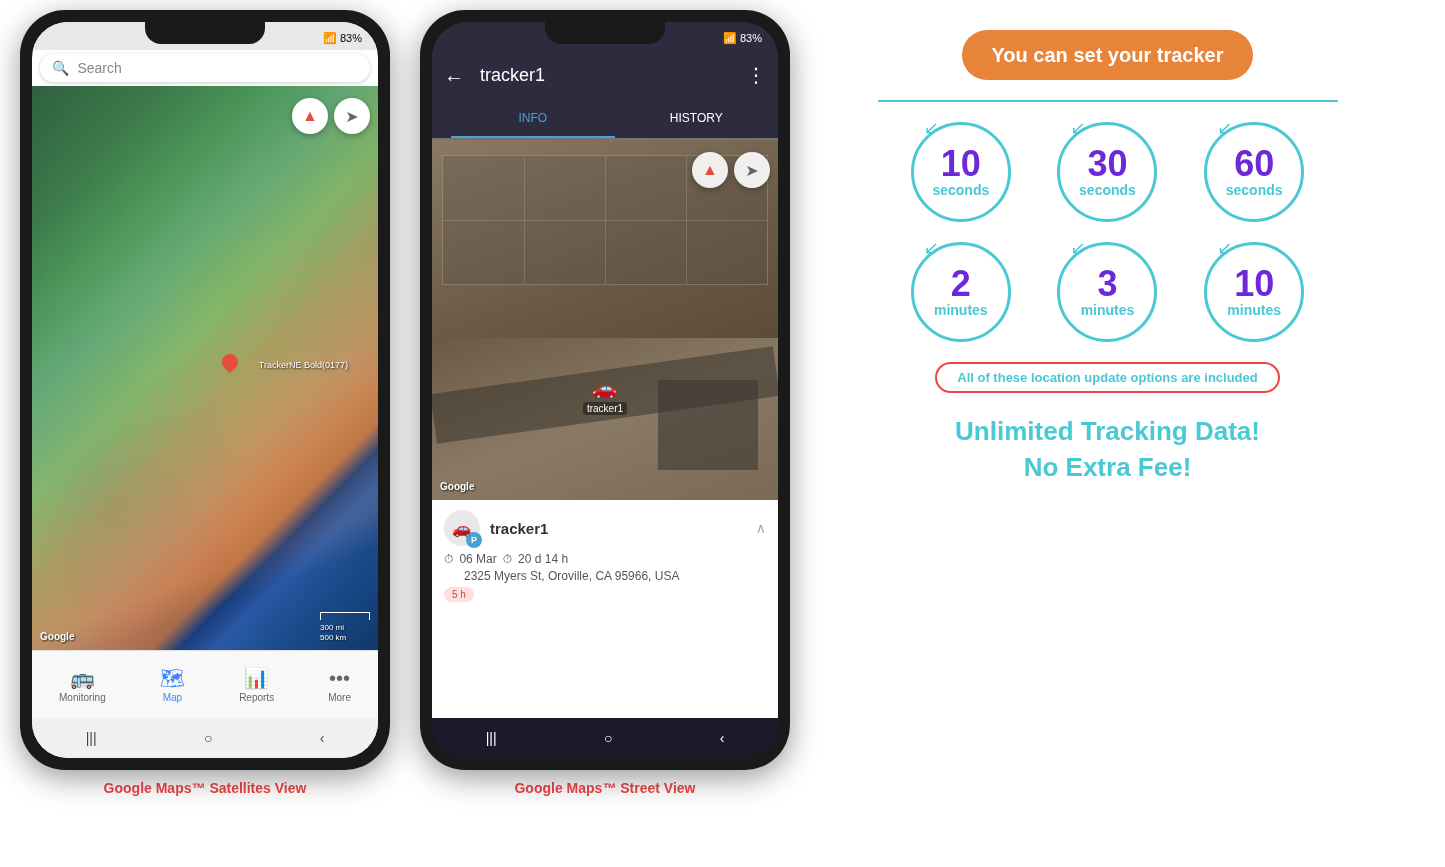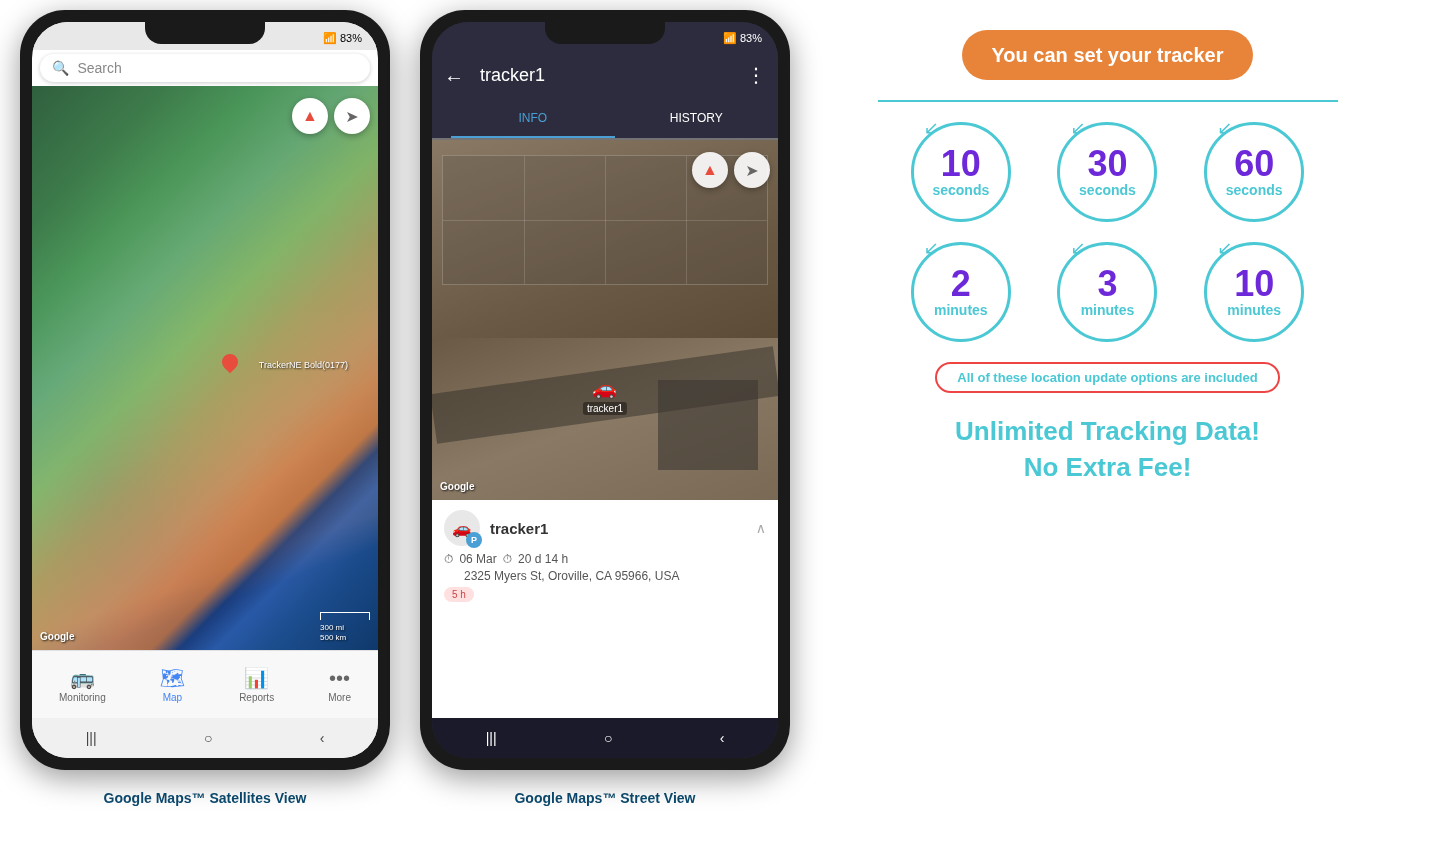--- a/index.html
+++ b/index.html
@@ -381,22 +381,22 @@
       background: #1a1a2a;
       height: 40px;
       display: flex;
       align-items: center;
       justify-content: space-around;
     }
 
     .phone-label {
       font-size: 14px;
       font-weight: bold;
-      color: #0c4a6e;
-      margin-top: 20px;
+      color: #ef4444;
+      margin-top: 10px;
       text-align: center;
     }
 
     
     .info-panel {
       flex: 1;
       padding: 20px 30px;
       display: flex;
       flex-direction: column;
       align-items: center;

